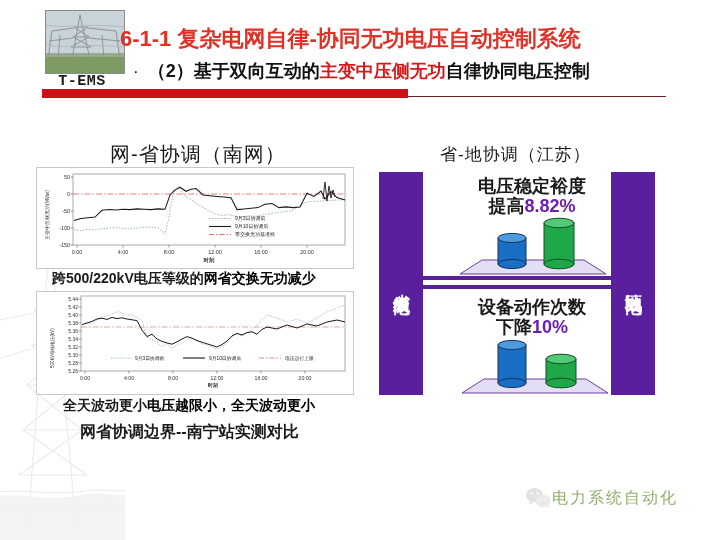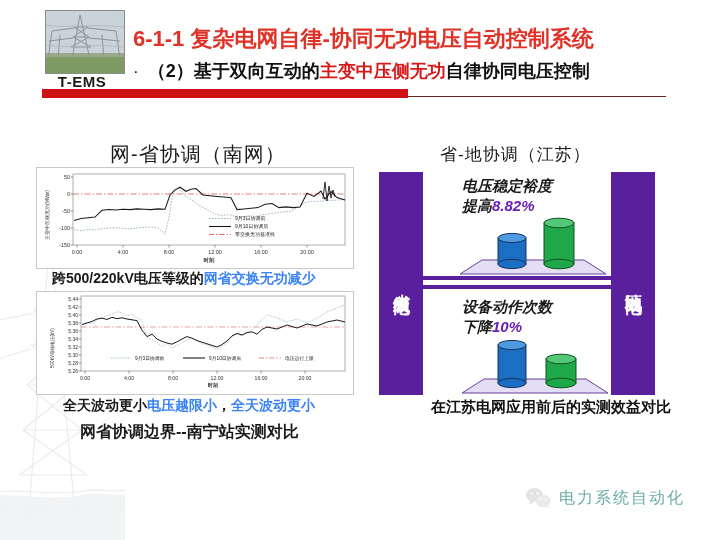--- a/index.html
+++ b/index.html
@@ -8,56 +8,56 @@
     font-family:"Liberation Sans","DejaVu Sans",sans-serif;
     position:relative;
   }
   #slide{position:absolute;inset:0;width:720px;height:540px;background:#fff;overflow:hidden;}
 
   
   .tower-wm{position:absolute;left:-10px;top:225px;width:135px;height:315px;opacity:.55;overflow:hidden;}
   .tower-wm svg{display:block;}
 
   
-  .logo-box{position:absolute;left:45px;top:10px;width:74px;height:72px;}
+  .logo-box{position:absolute;left:45px;top:10px;width:74px;height:72px;font-family:Liberation Mono, monospace;}
   .logo-img{width:78px;height:62px;border:1px solid #8a8a8a;overflow:hidden;position:relative;background:#cfd6dc;}
   .logo-label{font-size:15px;font-weight:bold;color:#1b1b1b;text-align:center;letter-spacing:.5px;line-height:14px;margin-top:1px;}
 
   .title-main{
-    position:absolute;left:133px;top:24px;width:560px;
+    position:absolute;left:120px;top:24px;width:560px;
     font-size:22px;font-weight:bold;color:#e03127;letter-spacing:0px;white-space:nowrap;
   }
   .subtitle-row{position:absolute;left:133px;top:59px;width:575px;display:flex;align-items:baseline;white-space:nowrap;}
   .bullet-dot{font-size:17px;color:#111;margin-right:9px;line-height:1;}
   .subtitle-txt{font-size:18px;font-weight:bold;color:#111;letter-spacing:0px;}
   .subtitle-txt .hl{color:#d8191c;}
   .rule-thin{position:absolute;left:42px;top:96px;width:624px;height:1px;background:#6b2222;}
   .rule-thick{position:absolute;left:42px;top:89px;width:366px;height:9px;background:#cf1017;}
 
   
   .chart-title{position:absolute;font-size:20px;font-weight:normal;color:#1a1a1a;letter-spacing:1px;}
   .chart-frame{position:absolute;background:#ffffff;border:1px solid #c8c8c8;}
   .caption{position:absolute;font-size:14px;font-weight:bold;white-space:nowrap;color:#1a1a1a;}
-  .caption .hl{color:#3b82f6;}
+  .caption .hl{color:#000000;}
 
   
   .rt-title{position:absolute;left:440px;top:143px;font-size:17px;font-weight:normal;color:#1a1a1a;letter-spacing:1px;}
   .grid-box{position:absolute;width:44px;background:#5a1f9c;color:#fff;font-size:17px;font-weight:bold;
             display:flex;align-items:center;justify-content:center;text-align:center;line-height:22px;}
   .grid-box span{writing-mode:vertical-rl;text-orientation:upright;letter-spacing:2px;}
   .bus{position:absolute;background:#5a1f9c;}
-  .note{position:absolute;font-size:15px;font-weight:bold;color:#1a1a1a;line-height:20px;white-space:nowrap;font-style:italic;}
+  .note{position:absolute;text-align:center;font-size:18px;font-weight:bold;color:#1a1a1a;line-height:20px;white-space:nowrap;}
   .note .pct{color:#6b1fb0;}
   .rt-caption{position:absolute;left:396px;top:398px;width:310px;text-align:center;font-size:15px;font-weight:bold;color:#111;}
 
   .platform{position:absolute;}
 
   
   .wx{position:absolute;left:525px;top:487px;display:flex;align-items:center;opacity:.62;}
-  .wx-txt{font-size:16px;color:#0f766e;letter-spacing:2px;margin-left:7px;font-family:"Liberation Sans",sans-serif;}
+  .wx-txt{font-size:16px;color:#4d7c0f;letter-spacing:2px;font-family:"Liberation Sans",sans-serif;}
 </style>
 </head>
 <body>
 
 <div id="slide">
 
   <div class="tower-wm">
     <svg width="135" height="315" viewBox="0 0 135 315">
       <g stroke="#d8dadc" stroke-width="1.1" fill="none">
         <path d="M60 10 L38 300 M60 10 L86 300 M44 85 L80 85 M41 120 L84 120 M37 160 L88 160 M33 205 L92 205 M29 250 L97 250"></path>
@@ -278,21 +278,20 @@
         <ellipse cx="50" cy="6" rx="14" ry="4.6" fill="#4d9ae0" stroke="#16345e" stroke-width="1"></ellipse>
       </g>
       <g>
         <rect x="84" y="20" width="30" height="24" fill="#1fa84a" stroke="#10501f" stroke-width="1"></rect>
         <ellipse cx="99" cy="44" rx="15" ry="4.8" fill="#1fa84a" stroke="#10501f" stroke-width="1"></ellipse>
         <ellipse cx="99" cy="20" rx="15" ry="4.8" fill="#52c878" stroke="#10501f" stroke-width="1"></ellipse>
       </g>
     </svg>
   </div>
 
-  <div class="rt-caption">在江苏电网应用前后的实测效益对比</div>
 
   <div class="wx">
     <svg width="27" height="22" viewBox="0 0 27 22">
       <g fill="#d2d2d2">
         <ellipse cx="9.5" cy="8" rx="8.5" ry="7"></ellipse>
         <polygon points="5,13 4,18 9,15"></polygon>
         <ellipse cx="18" cy="14" rx="7.5" ry="6.2" fill="#dedede"></ellipse>
         <polygon points="23,18 24.5,21.5 20,19.5" fill="#dedede"></polygon>
       </g>
       <g fill="#ffffff">

